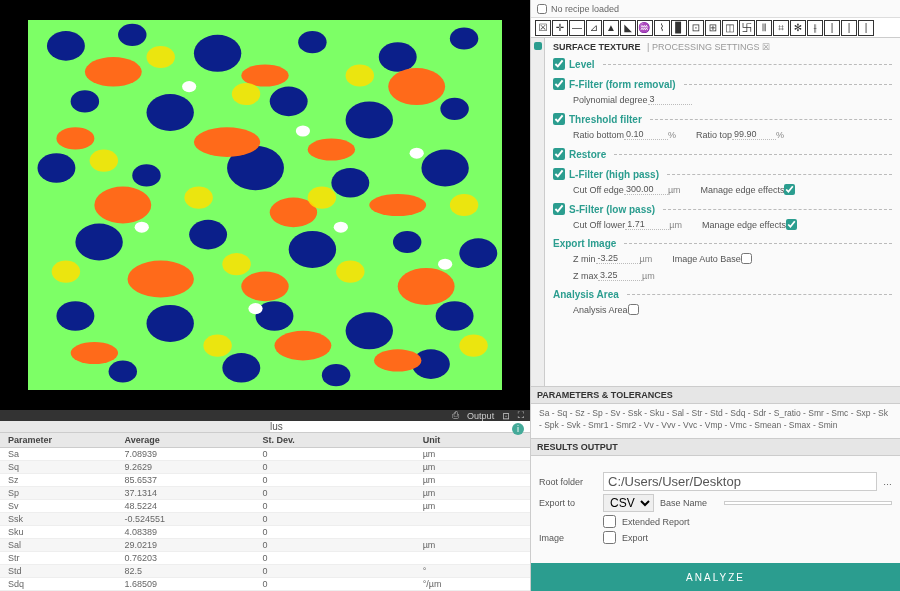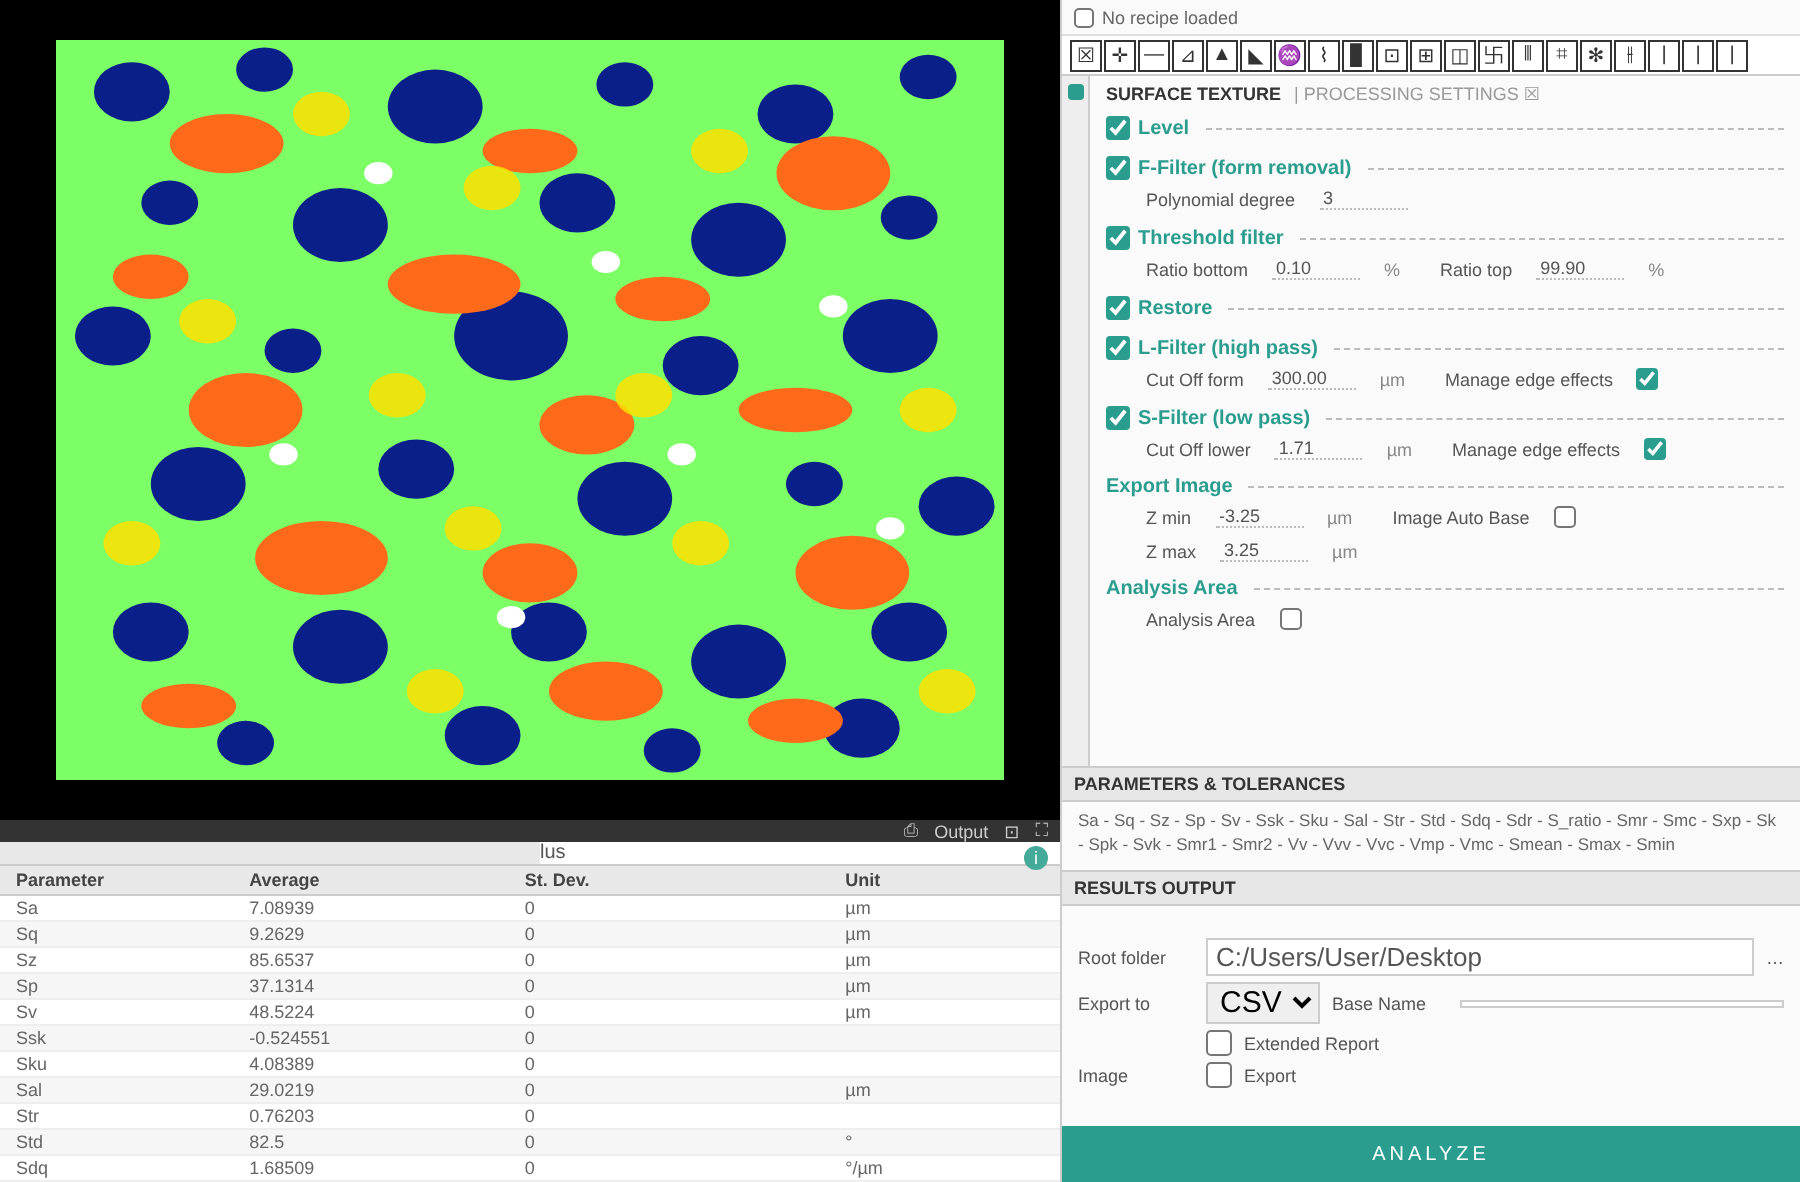--- a/index.html
+++ b/index.html
@@ -29,31 +29,31 @@
   .panel-tabs { width: 14px; background: #eee; border-right: 1px solid #ccc; }
   .panel-tabs .dot { width: 8px; height: 8px; margin: 4px auto; border-radius: 2px; background: #2b9d8f; }
   .panel-body { flex: 1; padding: 4px 8px; overflow: hidden; }
   .panel-title { font-size: 9px; font-weight: bold; color: #333; margin-bottom: 6px; }
   .panel-title .sub { color: #999; font-weight: normal; margin-left: 4px; }
   .grp { margin-bottom: 8px; }
   .grp-head { display: flex; align-items: center; gap: 4px; color: #2b9d8f; font-weight: bold; font-size: 10px; position: relative; }
   .grp-head::after { content: ""; flex: 1; border-top: 1px dashed #bbb; margin-left: 4px; }
   .grp-head input[type=checkbox] { accent-color: #2b9d8f; width: 12px; height: 12px; }
   .grp-body { padding: 4px 0 0 20px; display: flex; flex-wrap: wrap; gap: 6px 20px; font-size: 9px; color: #555; }
-  .field { display: flex; align-items: center; gap: 12px; }
+  .field { display: flex; align-items: center; gap: 0; }
   .field .val { border-bottom: 1px dotted #bbb; min-width: 44px; text-align: left; padding: 0 2px; }
   .field .unit { color: #888; }
   .field input[type=checkbox] { accent-color: #2b9d8f; width: 11px; height: 11px; }
   .sec-head { background: #e6e6e6; padding: 3px 6px; font-size: 9px; font-weight: bold; color: #333; border-top: 1px solid #ccc; border-bottom: 1px solid #ccc; }
   .param-line { font-size: 8.5px; color: #666; padding: 4px 8px 6px 8px; line-height: 1.4; }
   .results-out { padding: 16px 8px; font-size: 9px; color: #555; }
   .ro-row { display: flex; align-items: center; gap: 6px; margin-bottom: 3px; }
   .ro-row .lab { min-width: 58px; }
   .ro-row .inp { flex: 1; border: 1px solid #ccc; padding: 1px 4px; background: #fff; font-size: 13px; }
-  .ro-row select { border: 1px solid #ccc; font-size: 15px; padding: 0 2px; }
+  .ro-row select { border: 1px solid #ccc; font-size: 12px; padding: 0 2px; }
   .analyze-btn { height: 28px; background: #2b9d8f; color: #fff; display: flex; align-items: center; justify-content: center; font-size: 10px; letter-spacing: 2px; cursor: pointer; }
   .split-accent { height: 4px; background: #2b9d8f; }
 </style>
 </head>
 <body>
 
 <div class="left-pane">
   <div class="viewer">
     <svg class="viewer-img" viewBox="0 0 100 100" preserveAspectRatio="none">
       <rect width="100" height="100" fill="#7dff66"></rect>
@@ -315,21 +315,21 @@
           </div>
         </div>
 
       <div class="grp">
           <div class="grp-head">
             <input type="checkbox" checked="" style="">
             <span>L-Filter (high pass)</span>
           </div>
         <div class="grp-body">
           <div class="field">
-              <span>Cut Off form</span>
+              <span>Cut Off edge</span>
               <span class="val">300.00</span>
               <span class="unit">µm</span>
             </div>
           <div class="field">
               <span>Manage edge effects</span>
               <input type="checkbox" checked="" style="">
             </div>
         </div>
         </div>
 

